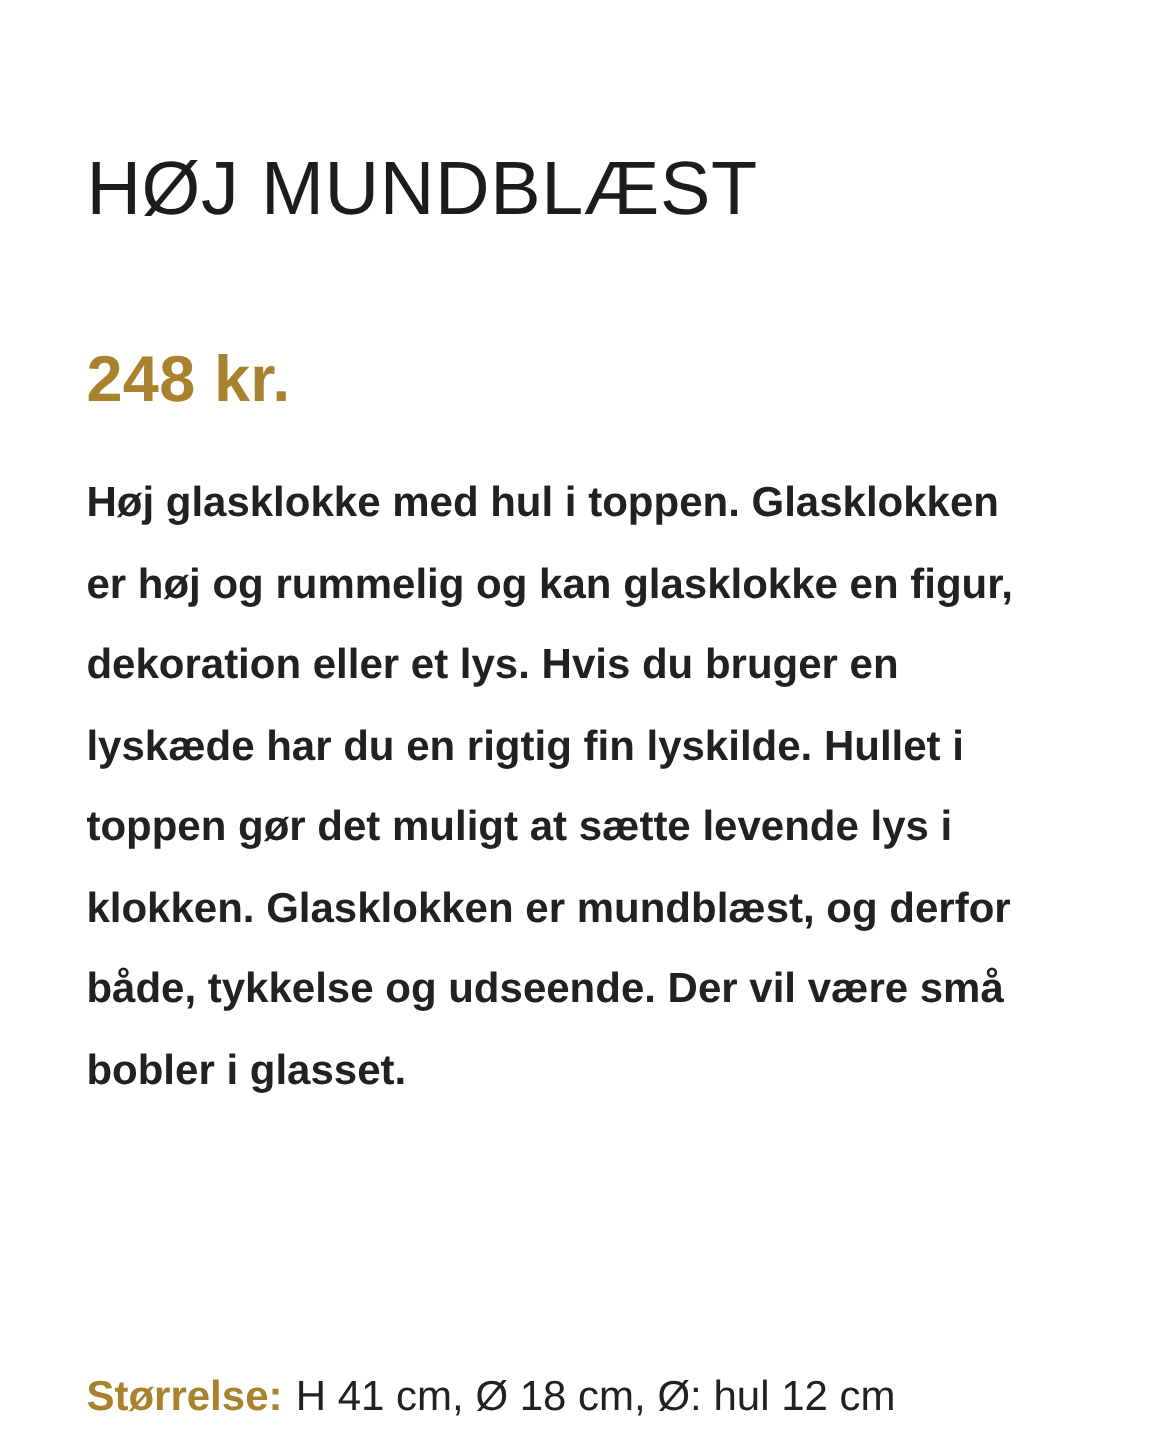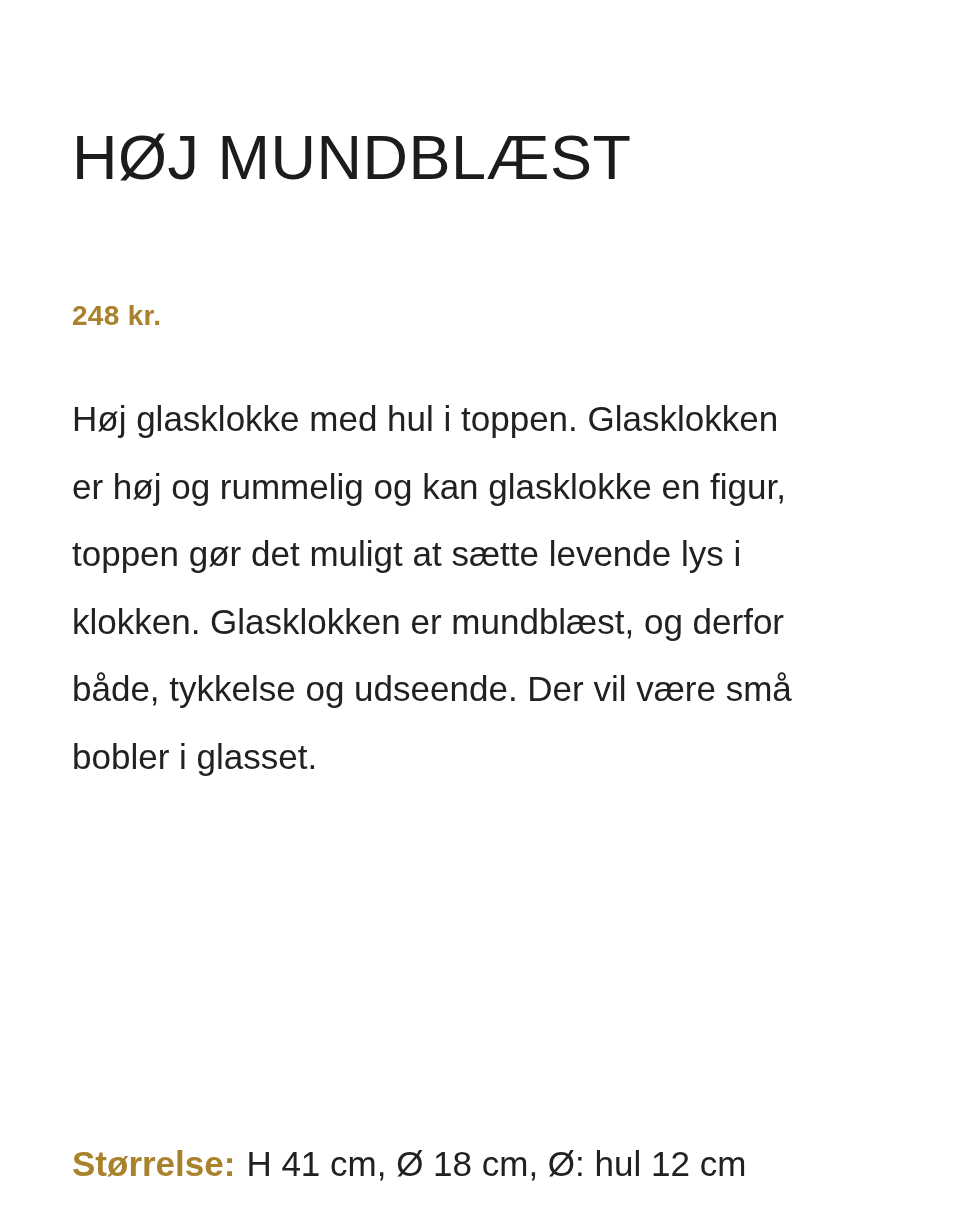--- a/index.html
+++ b/index.html
@@ -27,34 +27,34 @@
     color: #1c1c1c;
   }
   .product-title .line {
     display: block;
     white-space: nowrap;
   }
   .product-price {
     position: absolute;
     left: 72px;
     top: 290px;
-    font-size: 28px;
+    font-size: 54px;
     line-height: 52px;
     font-weight: 700;
     letter-spacing: 0.3px;
     color: #a9822d;
   }
   .product-description {
     position: absolute;
     left: 72px;
     top: 385px;
     width: 840px;
     font-size: 35px;
     line-height: 67.5px;
-    font-weight: 400;
+    font-weight: 700;
     color: #212121;
   }
   .product-description .line {
     display: block;
     white-space: nowrap;
   }
   .size-row {
     position: absolute;
     left: 72px;
     top: 1110px;
@@ -80,20 +80,22 @@
 
   <h1 class="product-title">
     <span class="line">HØJ MUNDBLÆST</span>
   </h1>
 
   <div class="product-price">248 kr.</div>
 
   <div class="product-description">
     <span class="line">Høj glasklokke med hul i toppen. Glasklokken</span>
     <span class="line">er høj og rummelig og kan glasklokke en figur,</span>
+    <span class="line">dekoration eller et lys. Hvis du bruger en</span>
+    <span class="line">lyskæde har du en rigtig fin lyskilde. Hullet i</span>
     <span class="line">toppen gør det muligt at sætte levende lys i</span>
     <span class="line">klokken. Glasklokken er mundblæst, og derfor</span>
     <span class="line">både, tykkelse og udseende. Der vil være små</span>
     <span class="line">bobler i glasset.</span>
   </div>
 
   <div class="size-row">
     <span class="size-label">Størrelse:</span><span class="size-value">H 41 cm, Ø 18 cm, Ø: hul 12 cm</span>
   </div>
 

